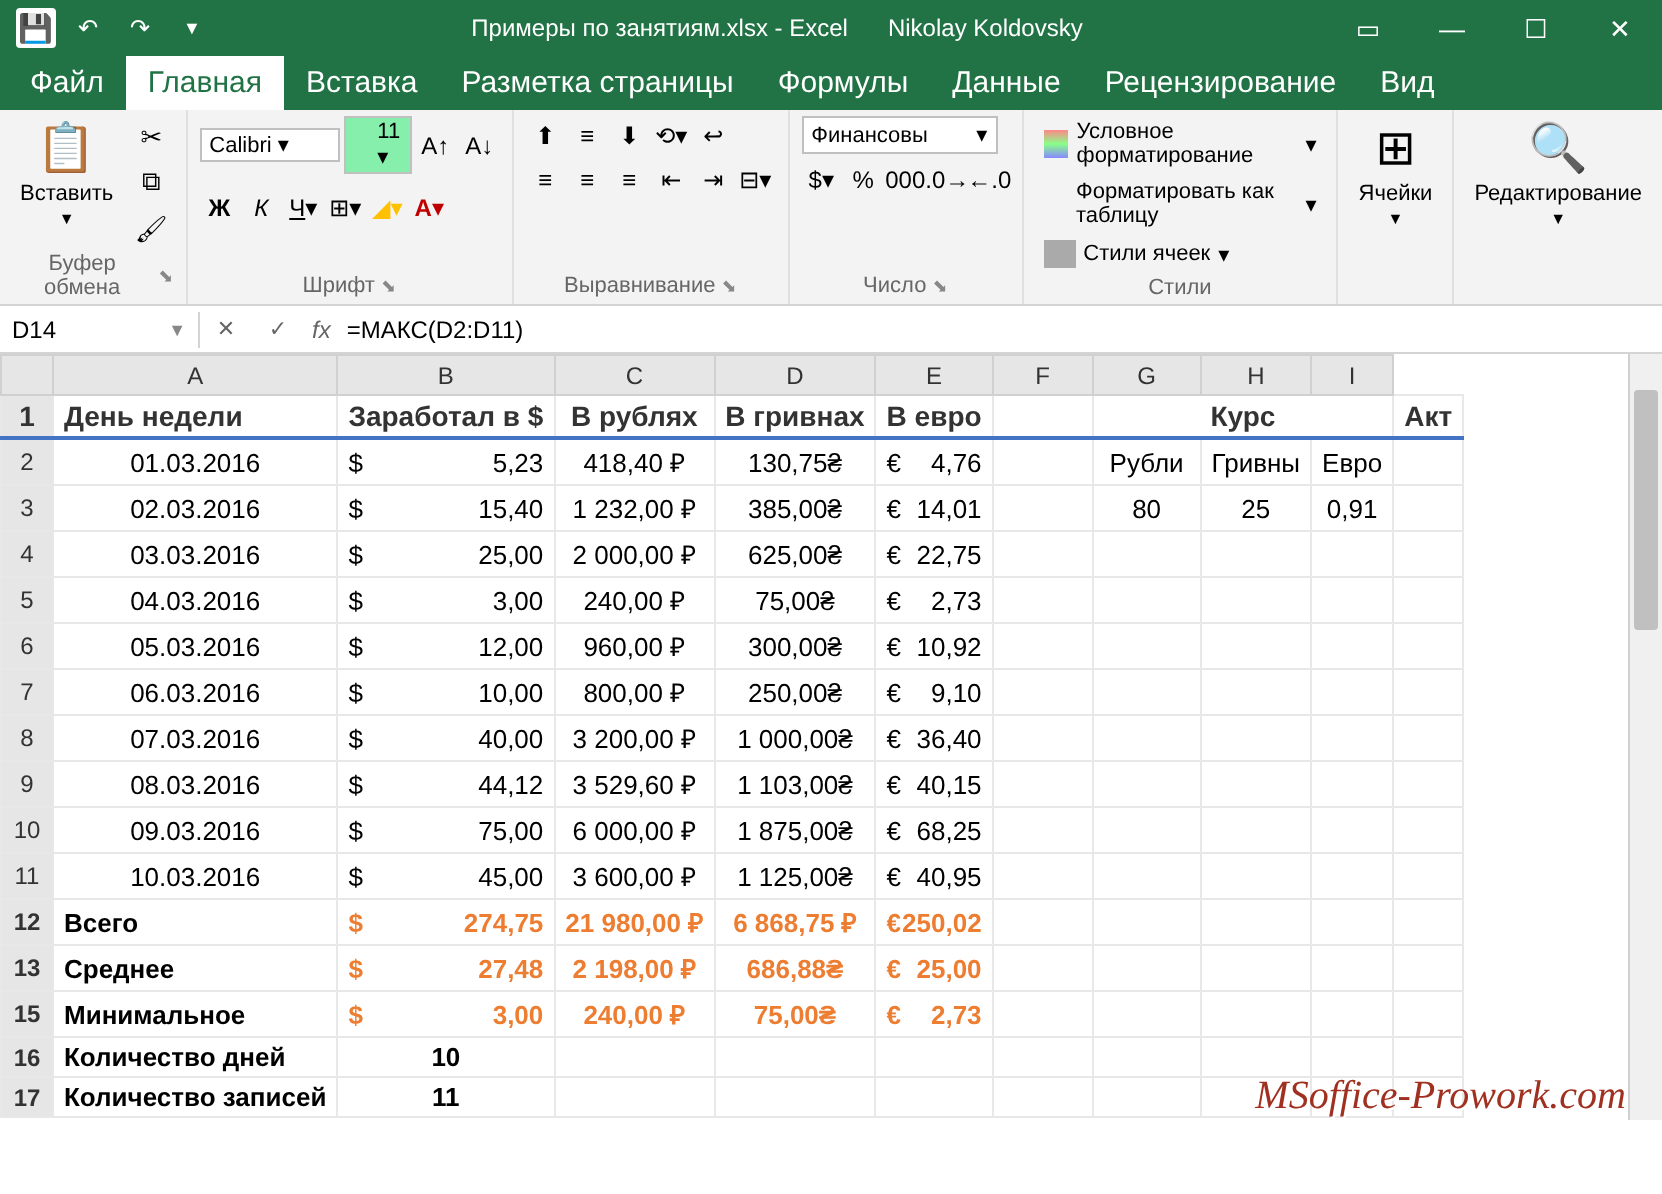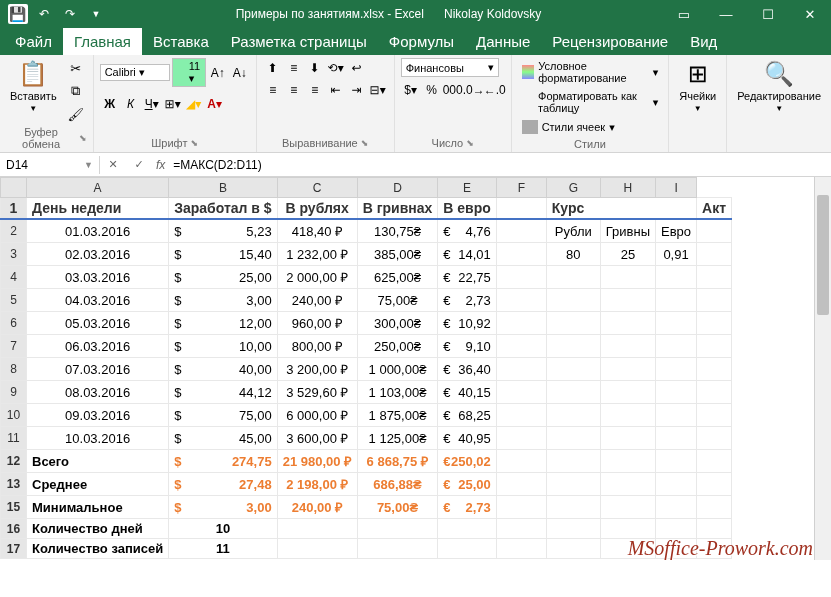--- a/index.html
+++ b/index.html
@@ -51,21 +51,21 @@
 .row-header { background: #e6e6e6; border: 1px solid #d0d0d0; font-size: 12px; color: #333; text-align: center; width: 26px; }
 .grid-table td { border: 1px solid #e8e8e8; padding: 2px 5px; height: 20px; white-space: nowrap; }
 .hdr-row td { font-weight: bold; border-bottom: 2px solid #4472C4; font-size: 14px; color: #333; }
 .bold-row td { font-weight: bold; }
 .orange { color: #ED7D31; }
 .curr-cell { display: flex; justify-content: space-between; }
 .selected-cell { outline: 2px solid #217346; outline-offset: -1px; background: #fff; }
 .col-selected { background: #d3e5d3; }
 .row-selected { background: #d3e5d3; }
 .t-right { text-align: center; }
-.t-center { text-align: left; }
+.t-center { text-align: center; }
 .corner { background: #e6e6e6; border: 1px solid #d0d0d0; }
 
 .watermark { position: absolute; right: 18px; bottom: 18px; font-family: 'Comic Sans MS', cursive; font-size: 20px; color: #a03020; font-style: italic; text-shadow: 1px 1px 0 #fff; pointer-events: none; }
 .scrollbar-v { position: absolute; right: 0; top: 0; bottom: 18px; width: 17px; background: #f0f0f0; border-left: 1px solid #d0d0d0; }
 .scroll-thumb-v { position: absolute; top: 18px; left: 2px; right: 2px; height: 120px; background: #c0c0c0; border-radius: 2px; }
 </style>
 </head>
 <body>
 
 <div class="titlebar">

